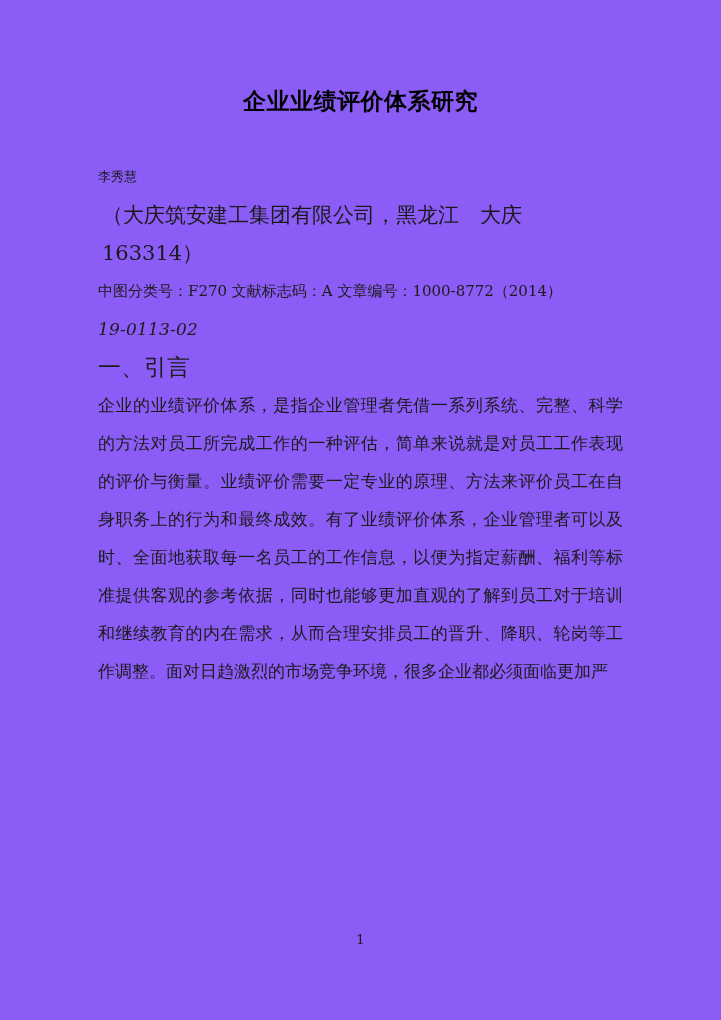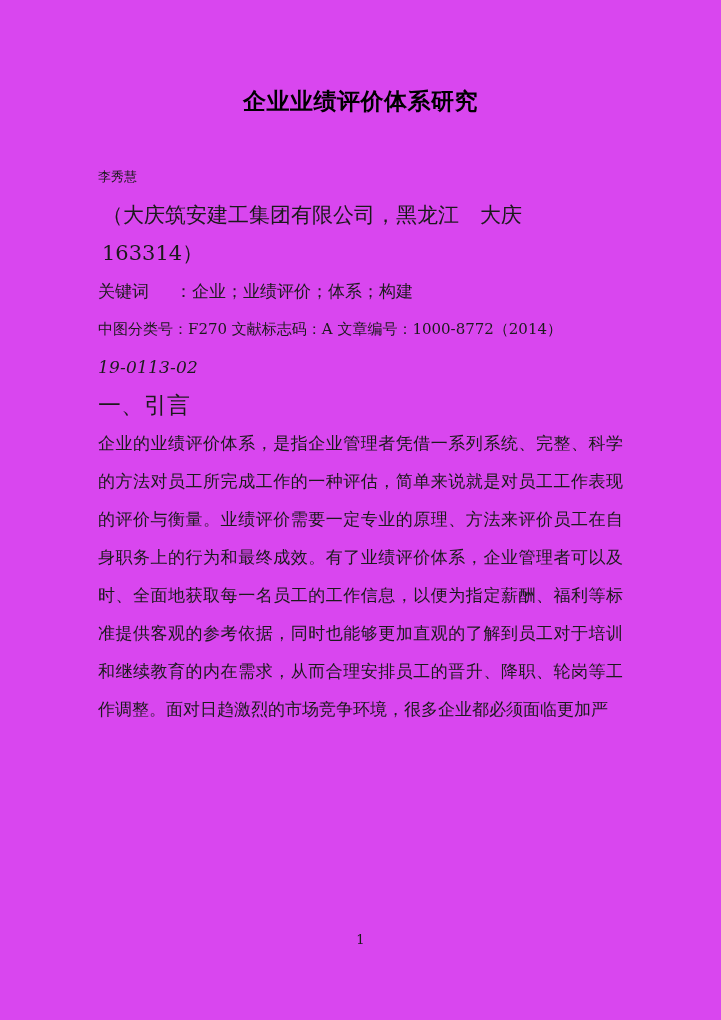--- a/index.html
+++ b/index.html
@@ -9,21 +9,21 @@
   }
   body {
     font-family: "DejaVu Serif", "Liberation Serif", serif;
     color: #1a1a1a;
   }
   .page {
     position: relative;
     width: 721px;
     height: 1020px;
     margin: 0 auto;
-    background: #d946ef;
+    background: #8b5cf6;
     overflow: hidden;
     box-sizing: border-box;
   }
   .content {
     position: absolute;
     left: 98px;
     top: 0;
     width: 525px;
   }
   .doc-title {
@@ -121,21 +121,20 @@
 
     <h1 class="doc-title">企业业绩评价体系研究</h1>
 
     <div class="meta-block">
 
       <p class="line-author">李秀慧</p>
 
       <p class="line-affil">（大庆筑安建工集团有限公司，黑龙江　大庆　163314）</p>
 
 
-      <p class="keywords-line"><span class="kw-label">关键词</span><span class="kw-gap"></span><span>：</span><span>企业；业绩评价；体系；构建</span></p>
 
       <p class="codes-line">中图分类号：F270 文献标志码：A 文章编号：1000-8772（2014）</p>
 
       <p class="codes-cont num">19-0113-02</p>
 
     </div>
 
     <h2 class="section-heading">一、引言</h2>
 
     <p class="para">企业的业绩评价体系，是指企业管理者凭借一系列系统、完整、科学的方法对员工所完成工作的一种评估，简单来说就是对员工工作表现的评价与衡量。业绩评价需要一定专业的原理、方法来评价员工在自身职务上的行为和最终成效。有了业绩评价体系，企业管理者可以及时、全面地获取每一名员工的工作信息，以便为指定薪酬、福利等标准提供客观的参考依据，同时也能够更加直观的了解到员工对于培训和继续教育的内在需求，从而合理安排员工的晋升、降职、轮岗等工作调整。面对日趋激烈的市场竞争环境，很多企业都必须面临更加严</p>

